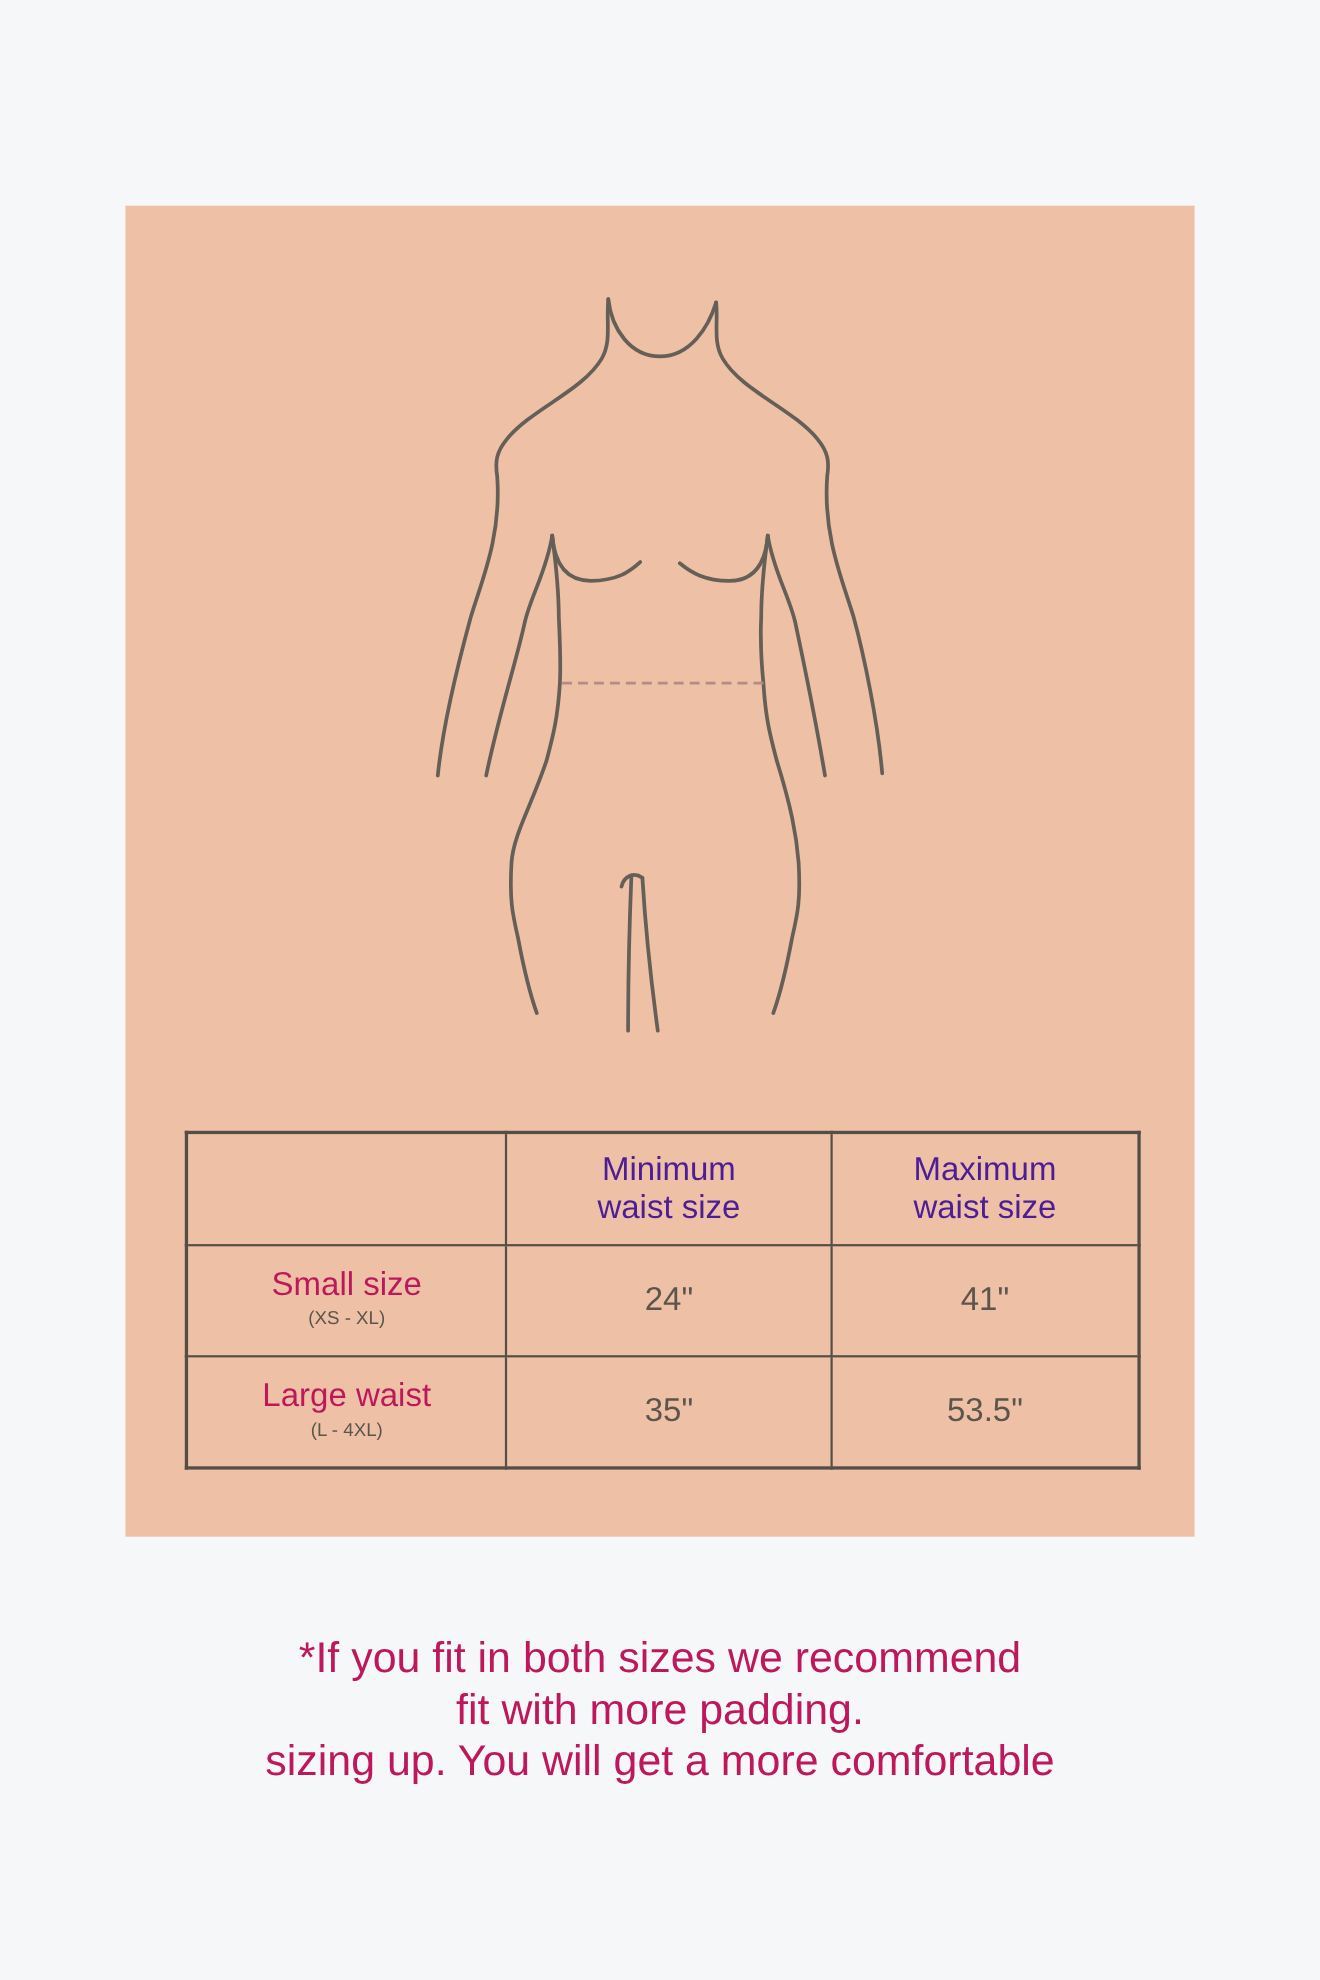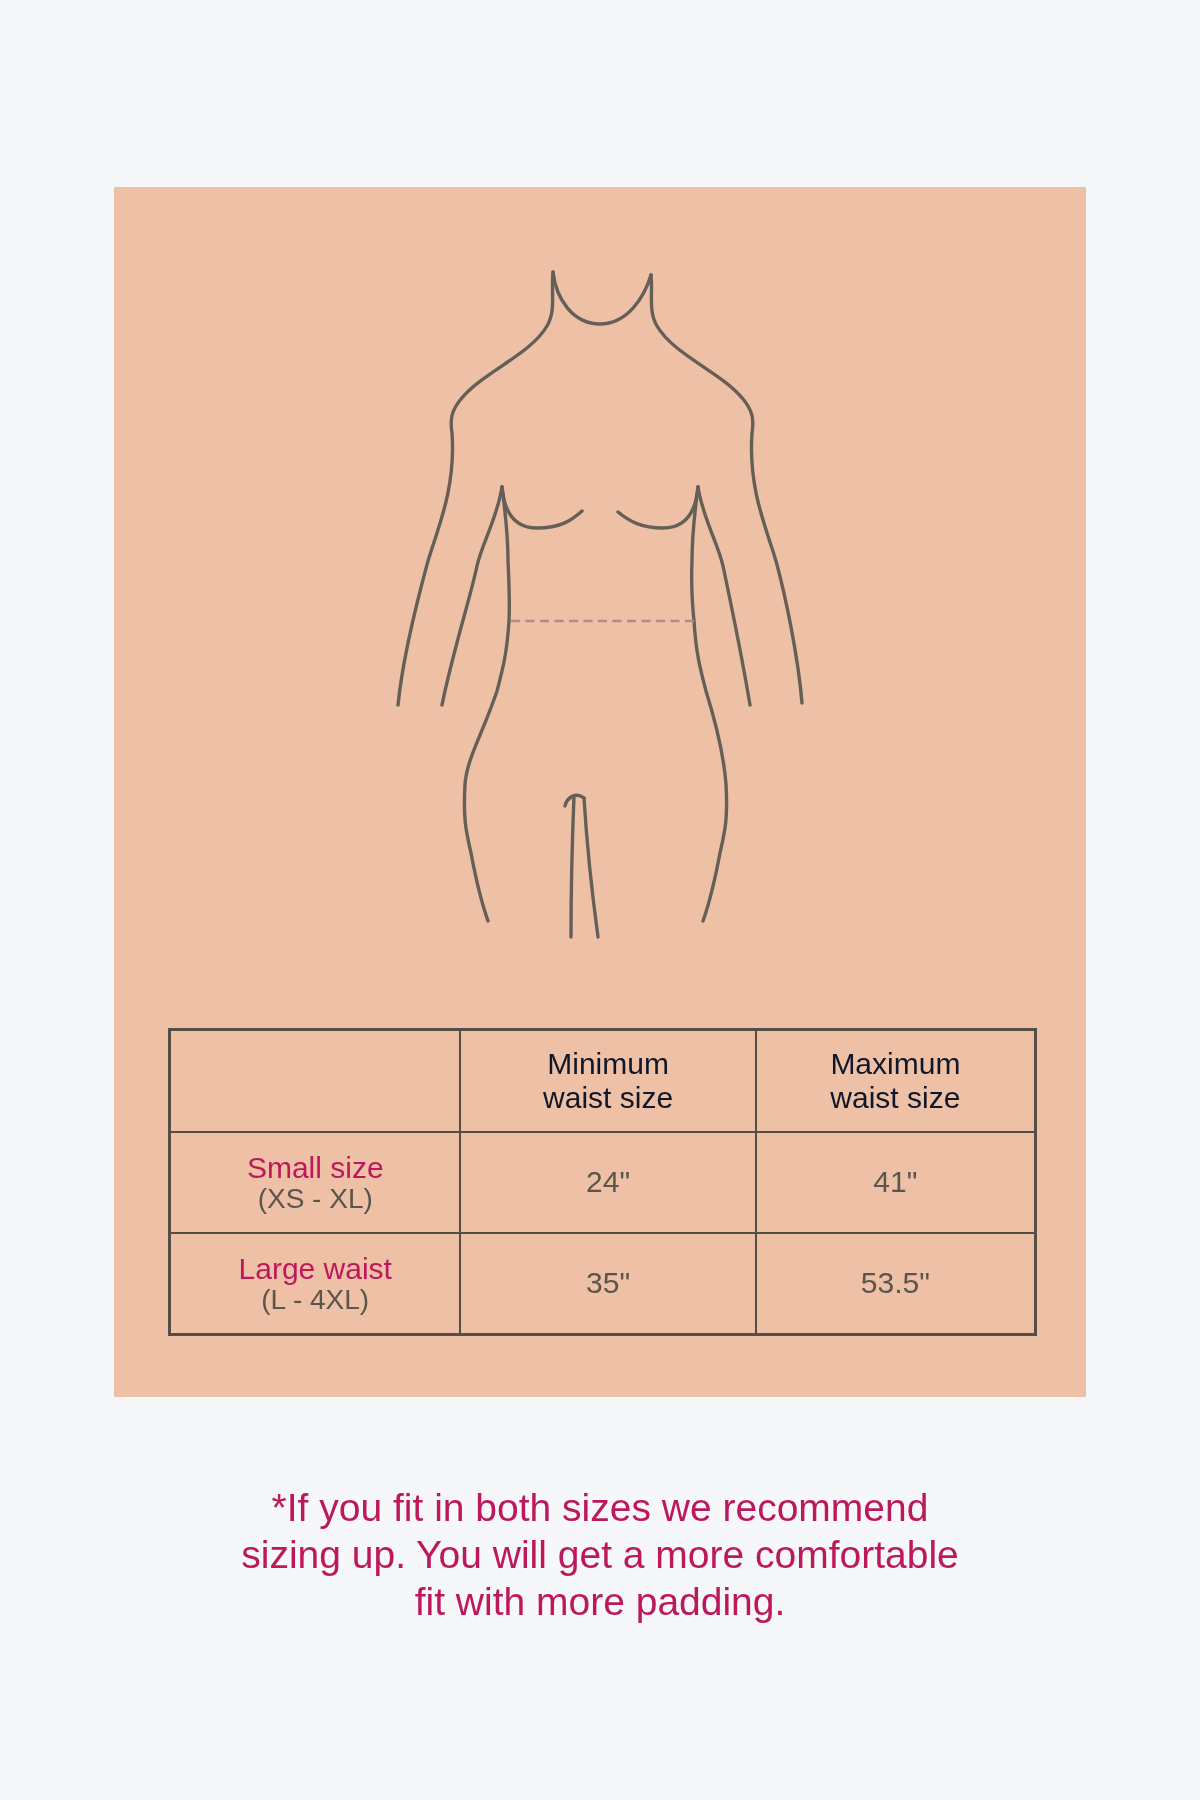--- a/index.html
+++ b/index.html
@@ -52,29 +52,29 @@
     padding: 0;
   }
   table.size-table { border: 3px solid #544e46; }
   tr.header-row { height: 102px; }
   tr.data-row-1 { height: 101px; }
   tr.data-row-2 { height: 102px; }
 
   .hdr {
     font-size: 30px;
     line-height: 34px;
-    color: #0f172a;
+    color: #4c1d95;
   }
   .row-label {
     font-size: 30px;
     line-height: 33px;
     color: #be185d;
   }
   .row-sublabel {
-    font-size: 28px;
+    font-size: 17px;
     line-height: 29px;
     color: #5b554d;
   }
   .cell-value {
     font-size: 30px;
     color: #5b554d;
   }
 
   .footnote {
     position: absolute;
@@ -149,15 +149,15 @@
       <td class="cell-value">35"</td>
       <td class="cell-value">53.5"</td>
     </tr>
   </tbody>
     </table>
 
 </div>
 
 <div class="footnote">
   <div>*If you fit in both sizes we recommend</div>
+  <div>fit with more padding.</div>
   <div>sizing up. You will get a more comfortable</div>
-  <div>fit with more padding.</div>
 </div>
 
 </body></html>

